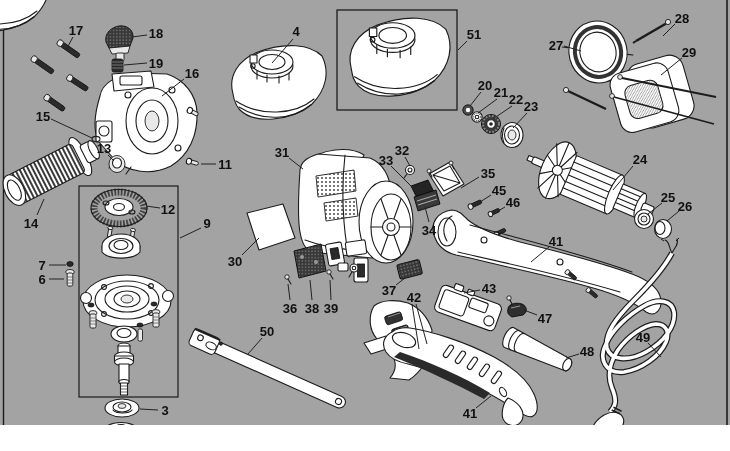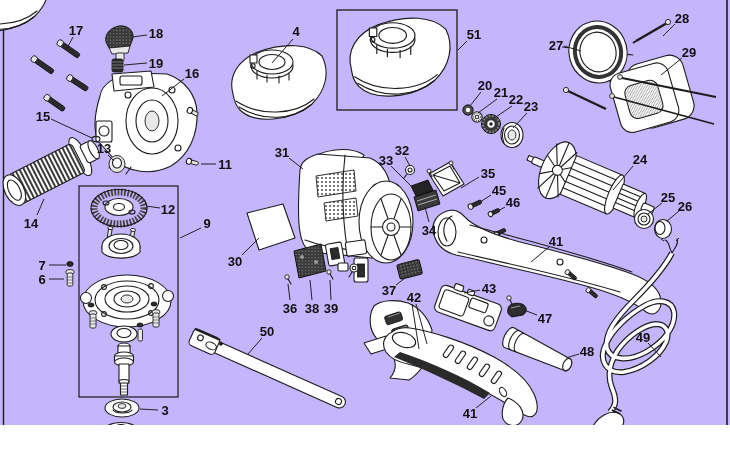--- a/index.html
+++ b/index.html
@@ -1,16 +1,16 @@
 <!DOCTYPE html>
 <html><head>
 <meta charset="utf-8">
 <style>
   html,body{margin:0;padding:0;background:#fff;}
-  .stage{position:relative;width:730px;height:425px;background:#c4b5fd;overflow:hidden;
+  .stage{position:relative;width:730px;height:425px;background:#a3a3a3;overflow:hidden;
          font-family:"Liberation Sans",sans-serif;}
   svg{position:absolute;left:0;top:0;}
   .ink{stroke:#1c1c1c;stroke-width:1.1;fill:none;stroke-linejoin:round;stroke-linecap:round;}
   .wht{stroke:#1c1c1c;stroke-width:1.1;fill:#ffffff;stroke-linejoin:round;}
   .drk{stroke:#111;stroke-width:0.8;fill:#2b2b2b;}
   .mid{stroke:#1c1c1c;stroke-width:0.9;fill:#e8e8e8;}
   .leader{stroke:#222;stroke-width:1;fill:none;}
   .callout{font:bold 13px "Liberation Sans",sans-serif;fill:#101010;text-anchor:middle;}
   .copyright{font:bold 14px "Liberation Serif",serif;fill:#101010;text-anchor:middle;}
 </style>

